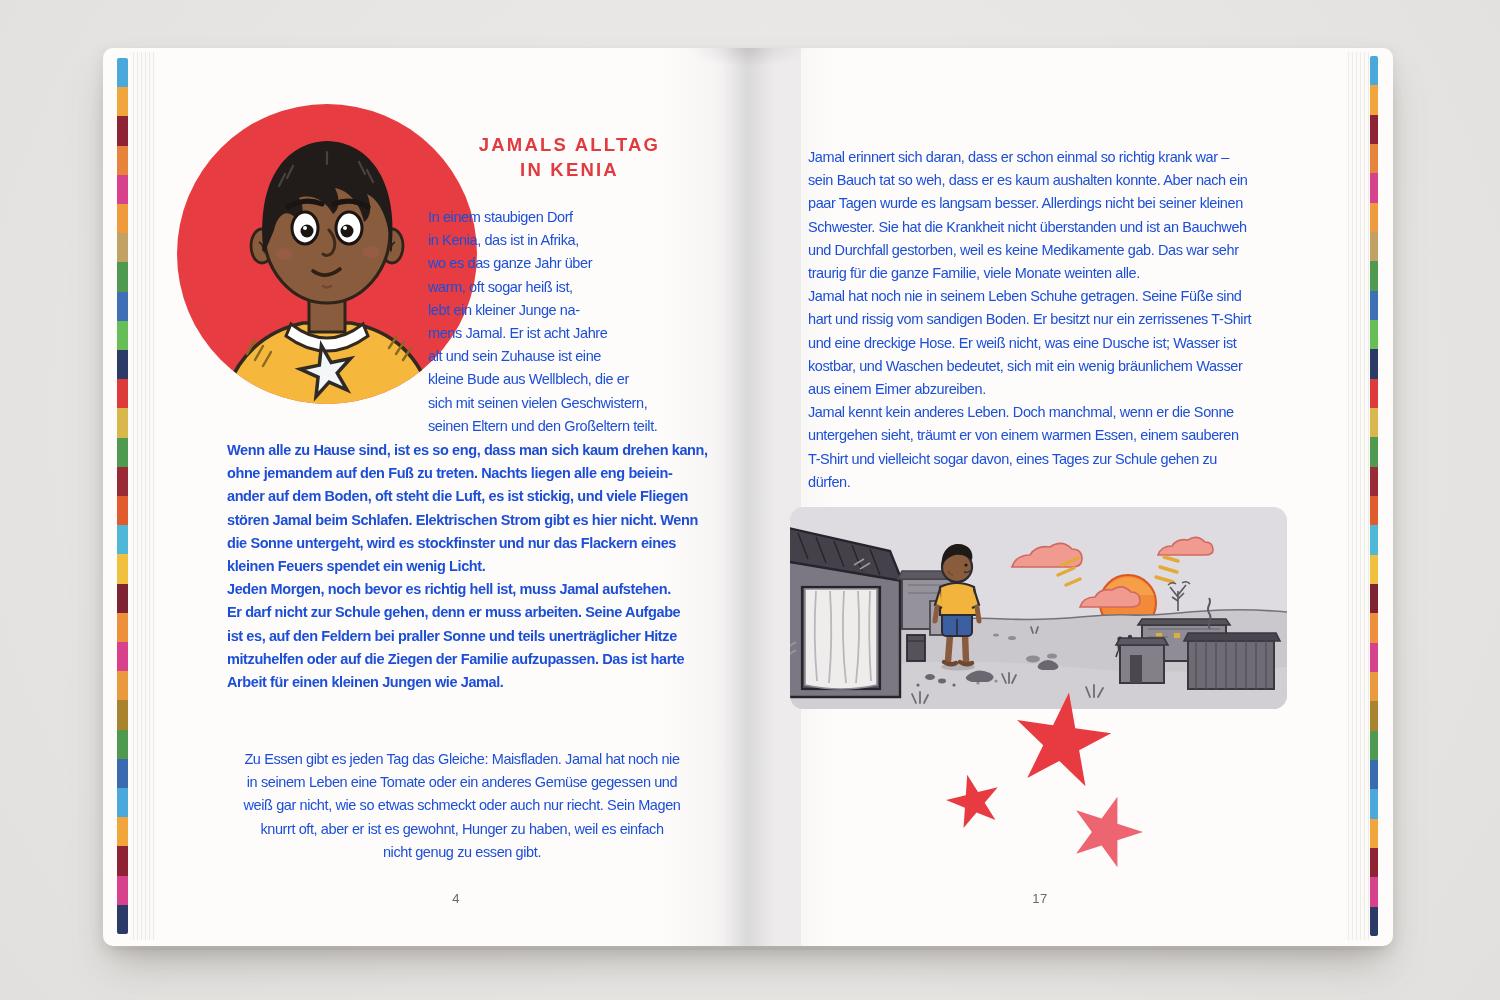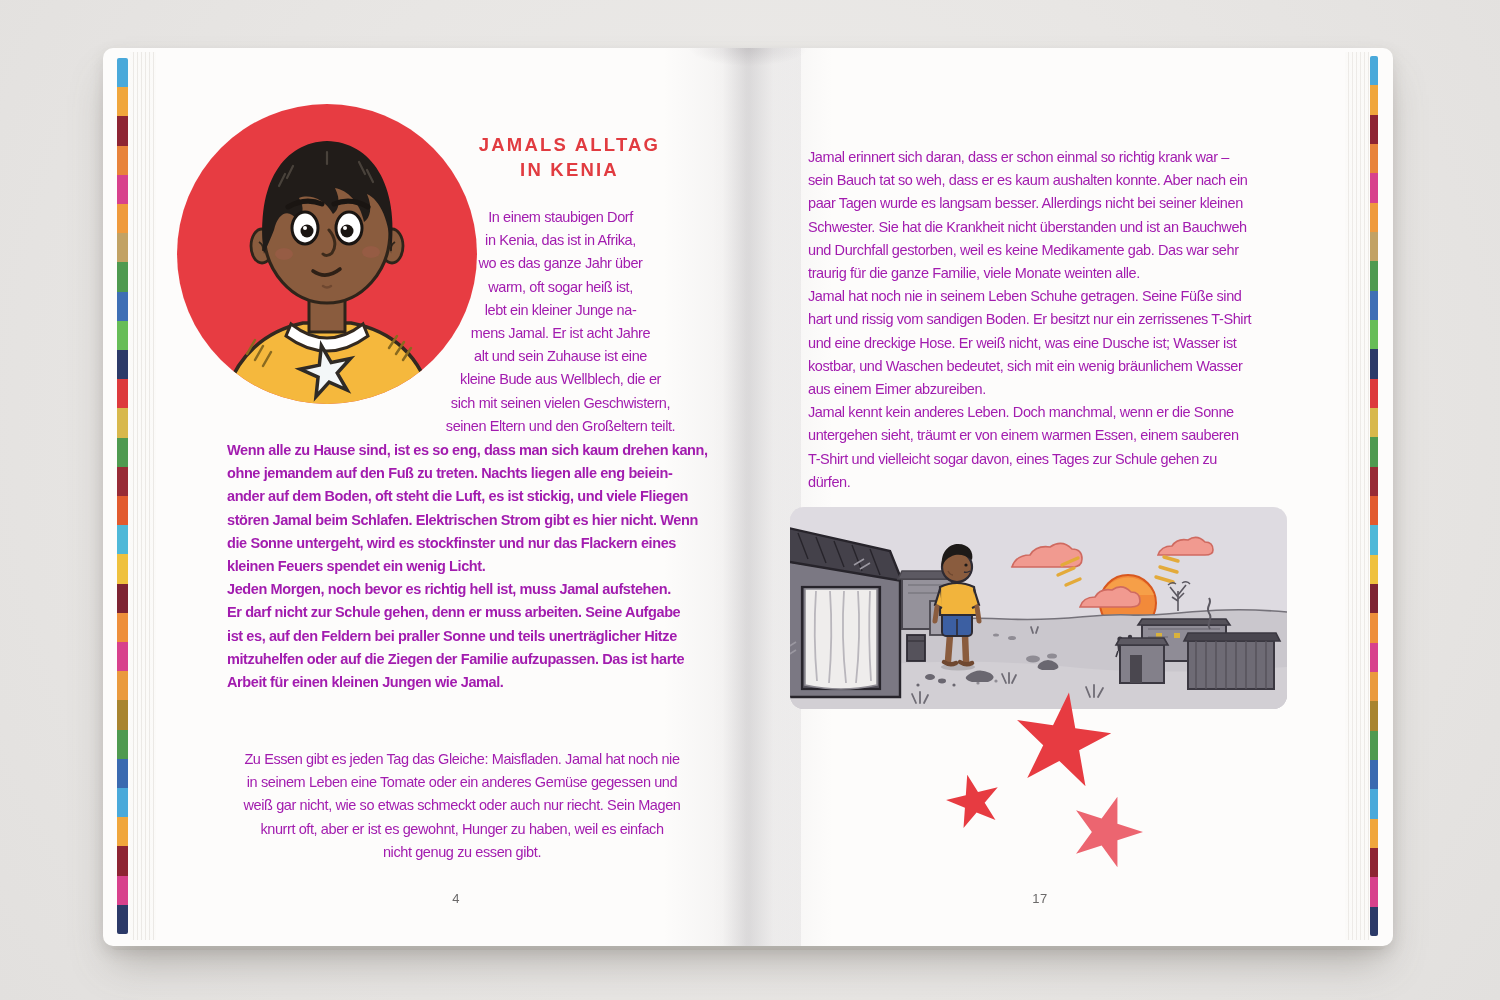--- a/index.html
+++ b/index.html
@@ -46,24 +46,24 @@
     opacity:.8;
   }
   .page{position:absolute;top:0;bottom:0;}
   .page-left{left:53px;width:592px;}
   .page-left:after{content:"";position:absolute;right:-53px;top:0;bottom:0;width:90px;
     background:linear-gradient(to right,rgba(0,0,0,0),rgba(80,76,84,.07));}
   .page-right{left:645px;width:592px;}
 
   
   .txt{
-    position:absolute;color:#a21caf;font-size:14.5px;line-height:23.2px;
+    position:absolute;color:#1d4ed8;font-size:14.5px;line-height:23.2px;
     letter-spacing:-0.4px;white-space:pre;
   }
-  .txt-center{text-align:center;white-space:pre-line;}
+  .txt-center{white-space:pre-line;}
   .heading{
     position:absolute;color:#e13b40;font-weight:bold;font-size:18.5px;line-height:25px;
     letter-spacing:2.2px;text-align:center;white-space:pre-line;
   }
   .pagenum{
     position:absolute;top:891px;width:56px;text-align:center;
     color:#6b6969;font-size:13px;letter-spacing:.5px;
   }
 
   

